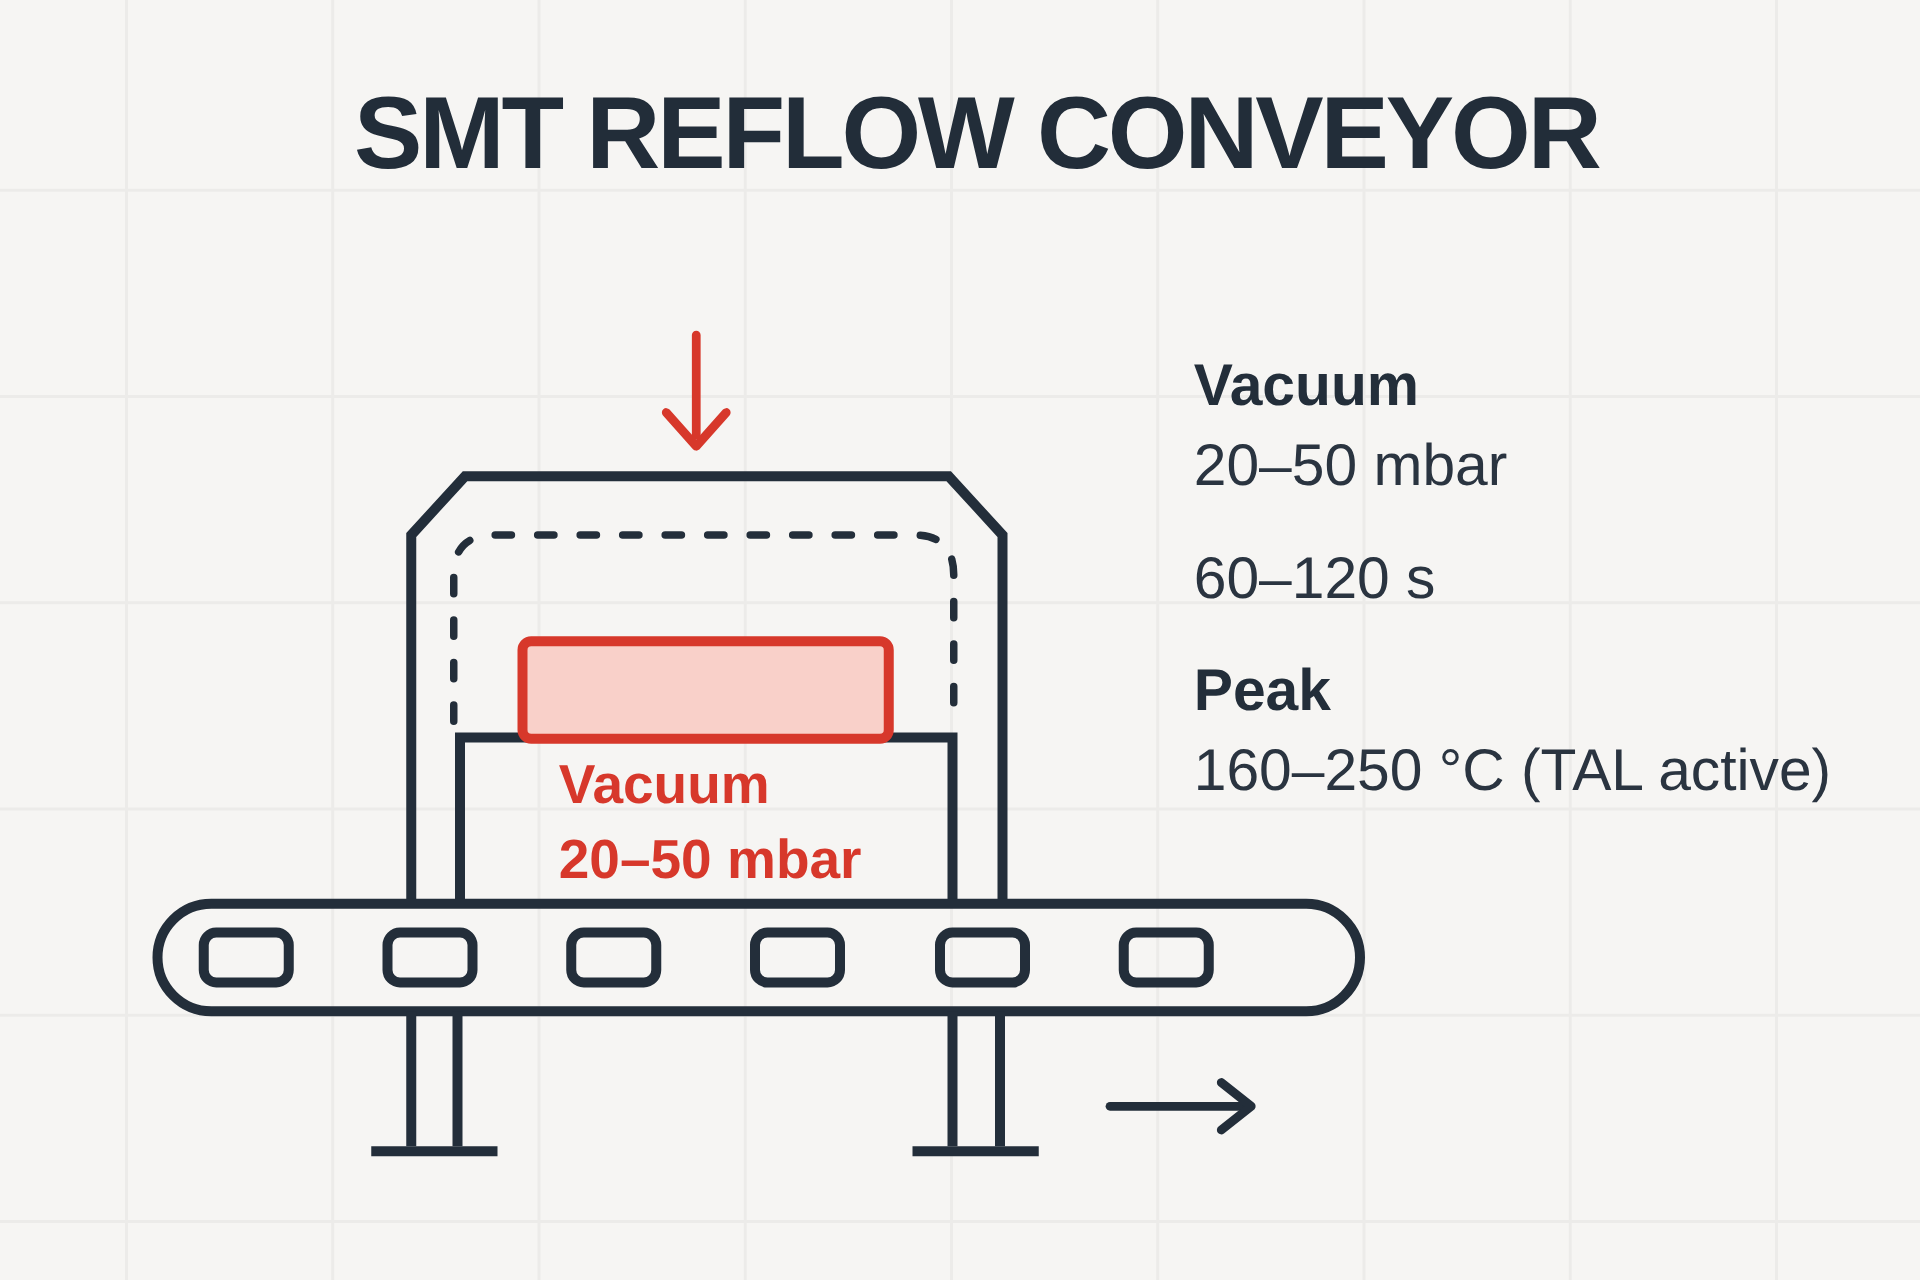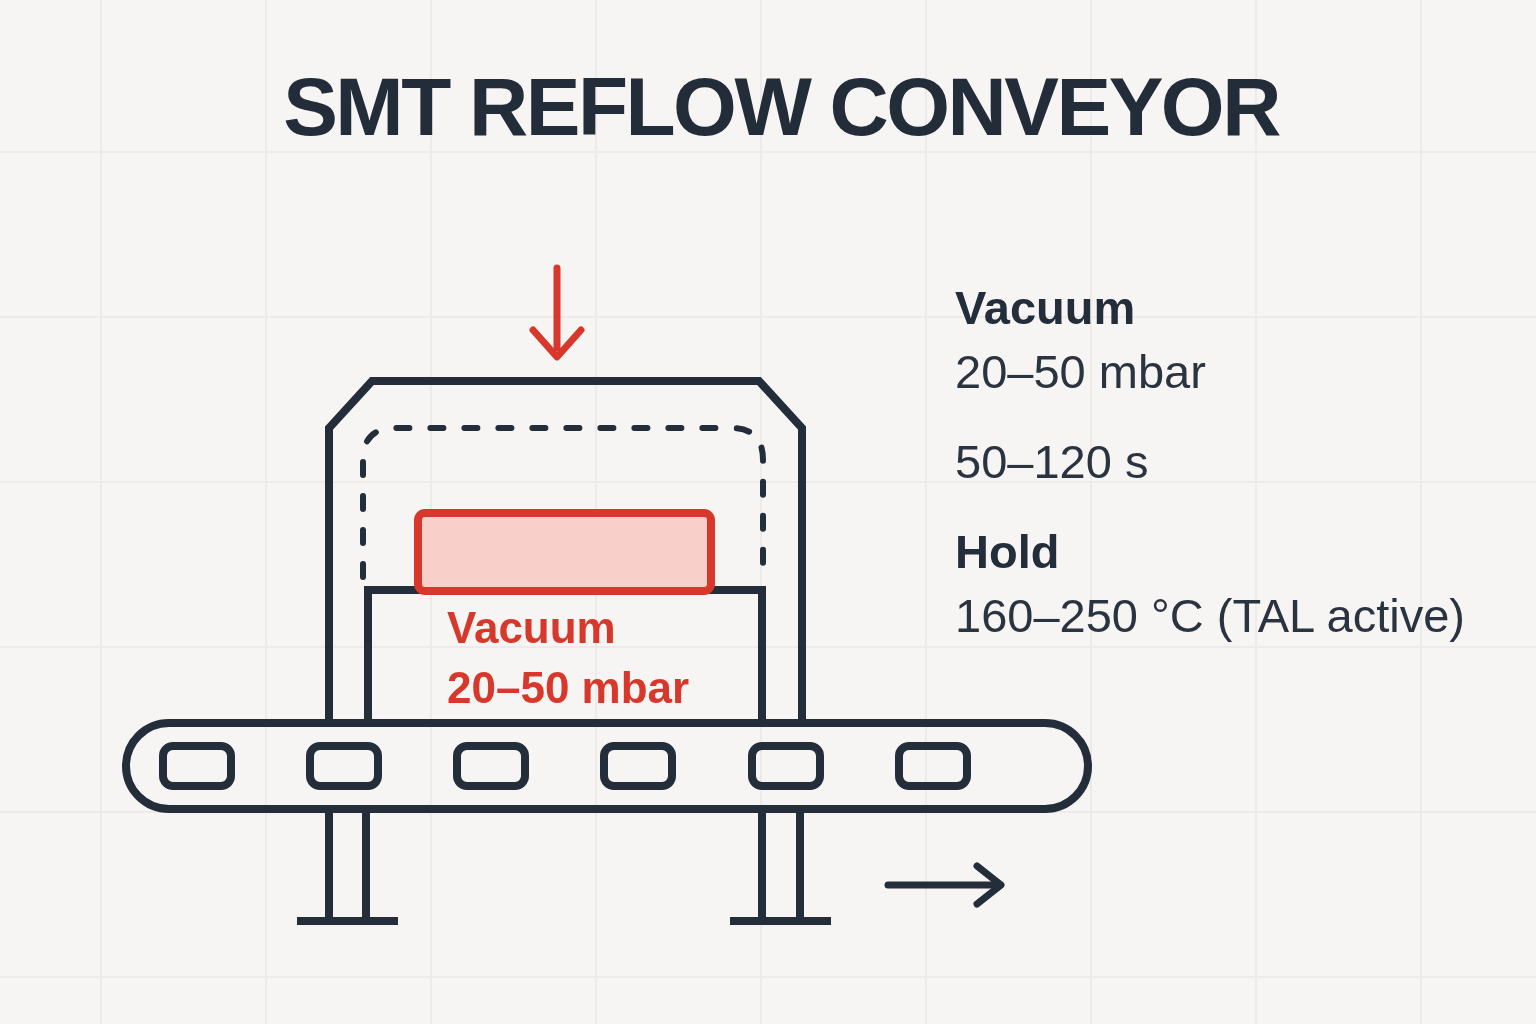--- a/index.html
+++ b/index.html
@@ -128,21 +128,21 @@
     <div>Vacuum</div>
     <div>20–50 mbar</div>
   </div>
 
   <div class="spec-list">
     <div class="spec-group">
       <div class="spec-label">Vacuum</div>
       <div class="spec-value">20–50 mbar</div>
     </div>
     <div class="spec-group">
-      <div class="spec-value">50–120 s</div>
+      <div class="spec-value">60–120 s</div>
     </div>
     <div class="spec-group">
-      <div class="spec-label">Hold</div>
+      <div class="spec-label">Peak</div>
       <div class="spec-value">160–250 °C (TAL active)</div>
     </div>
   </div>
 
 </div>
 
 </body></html>

